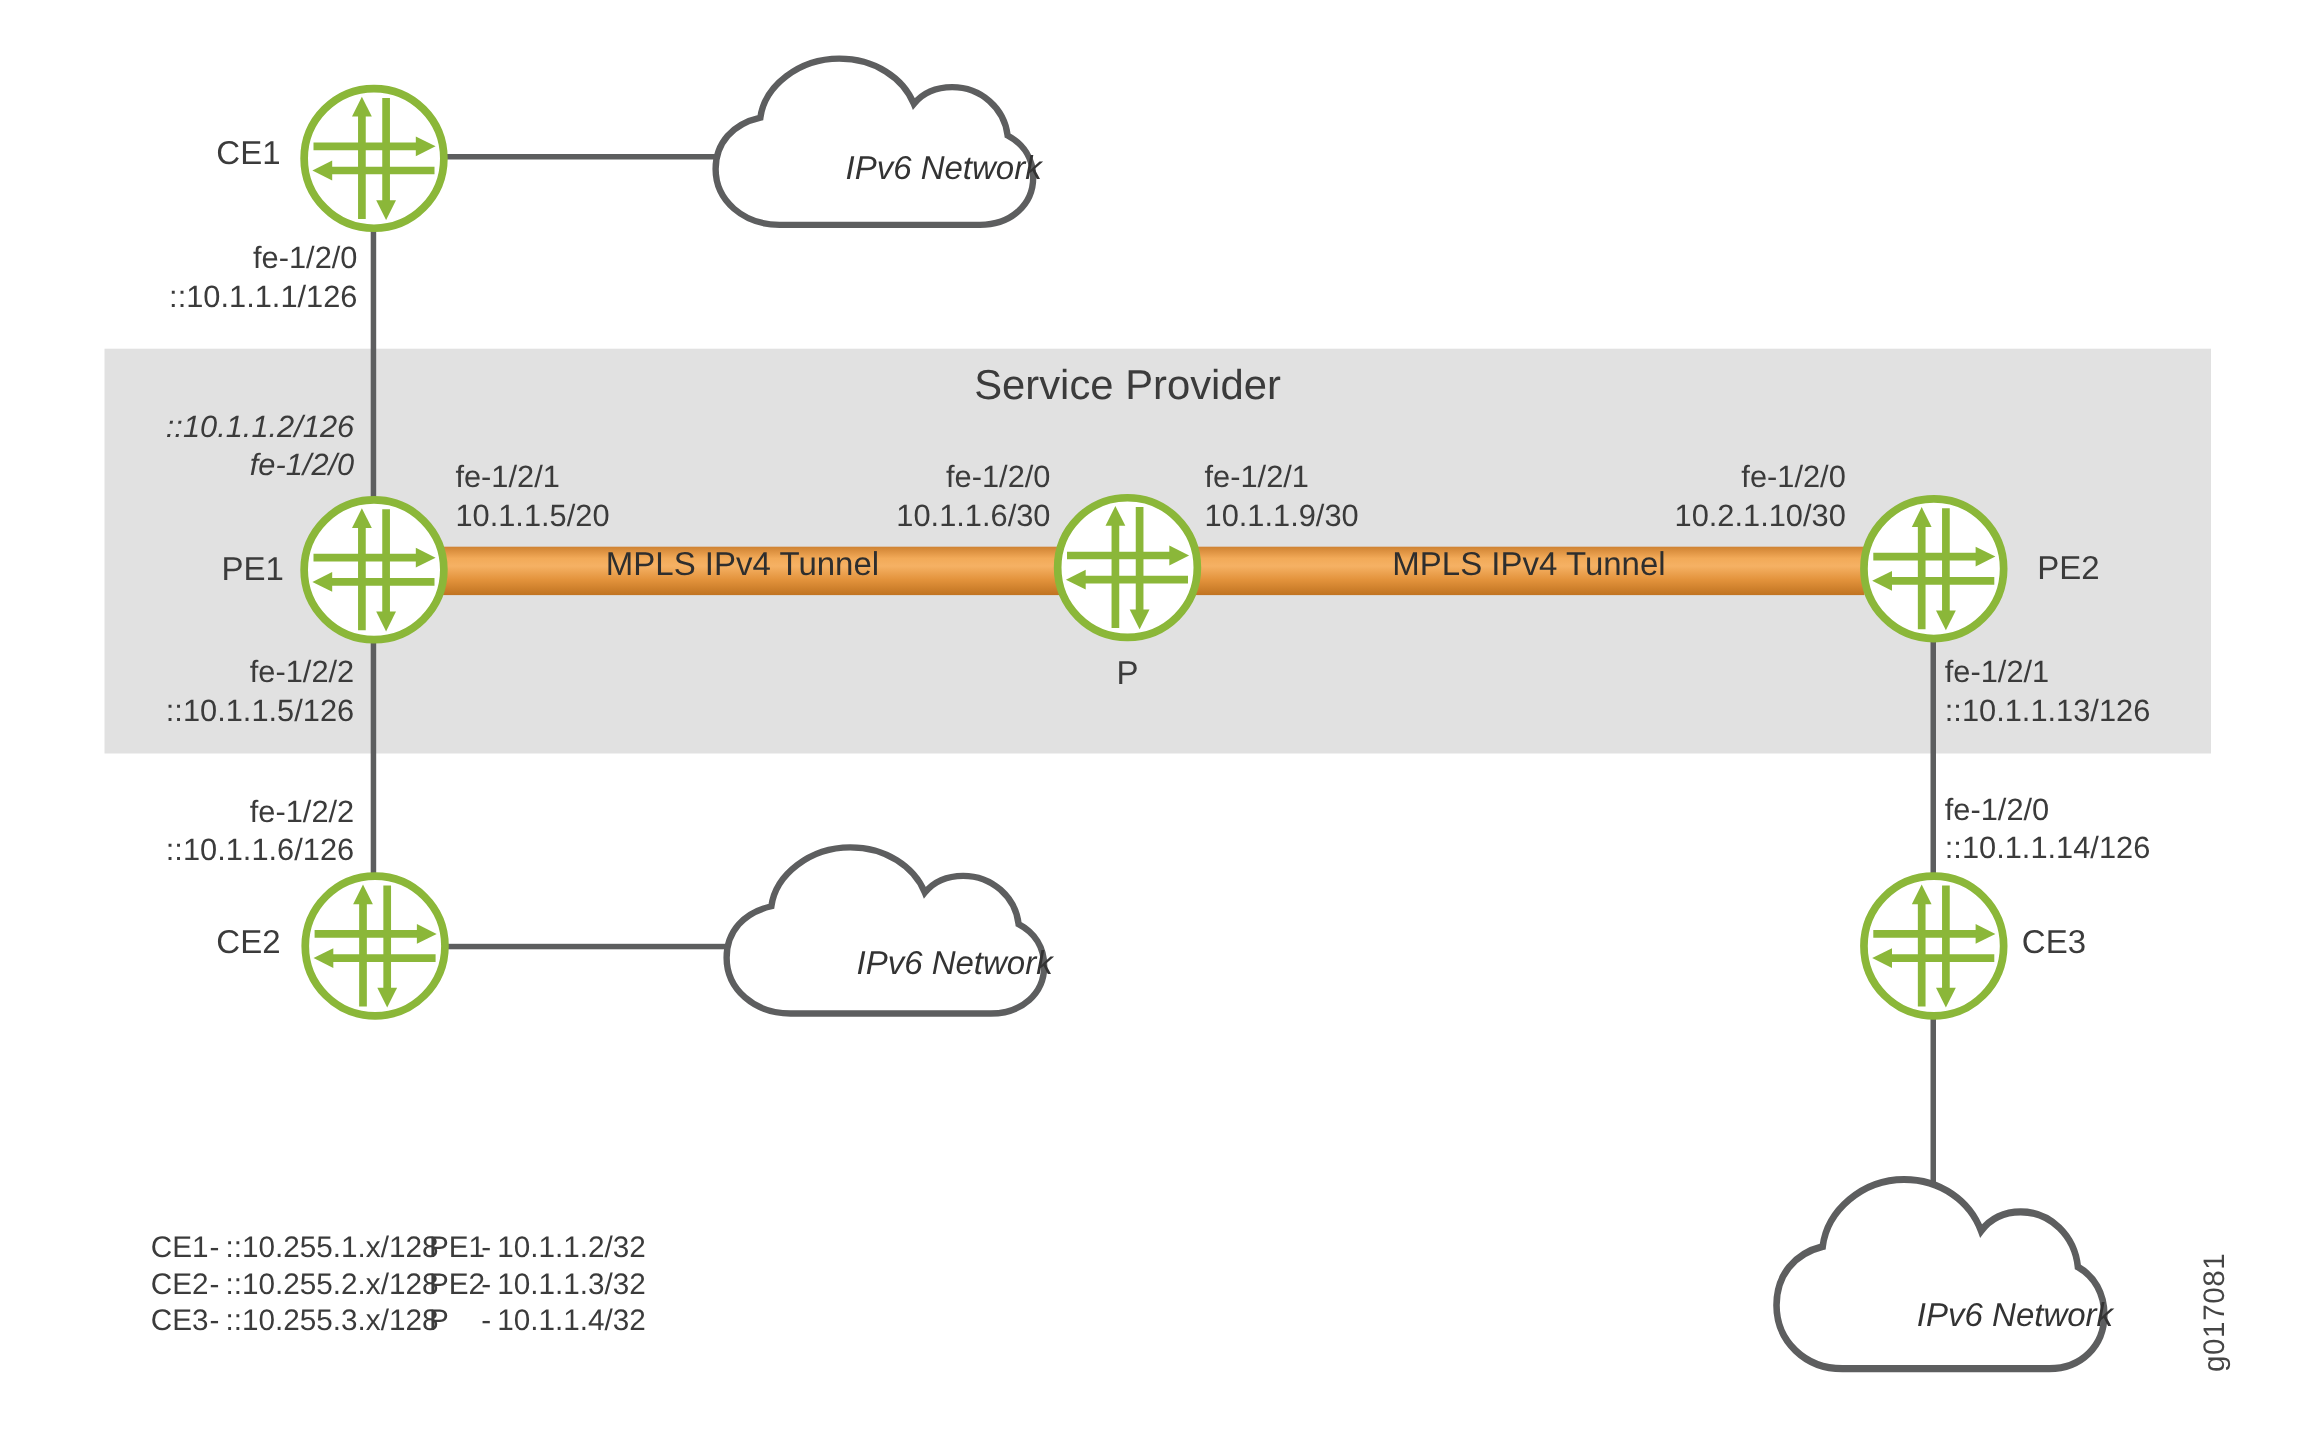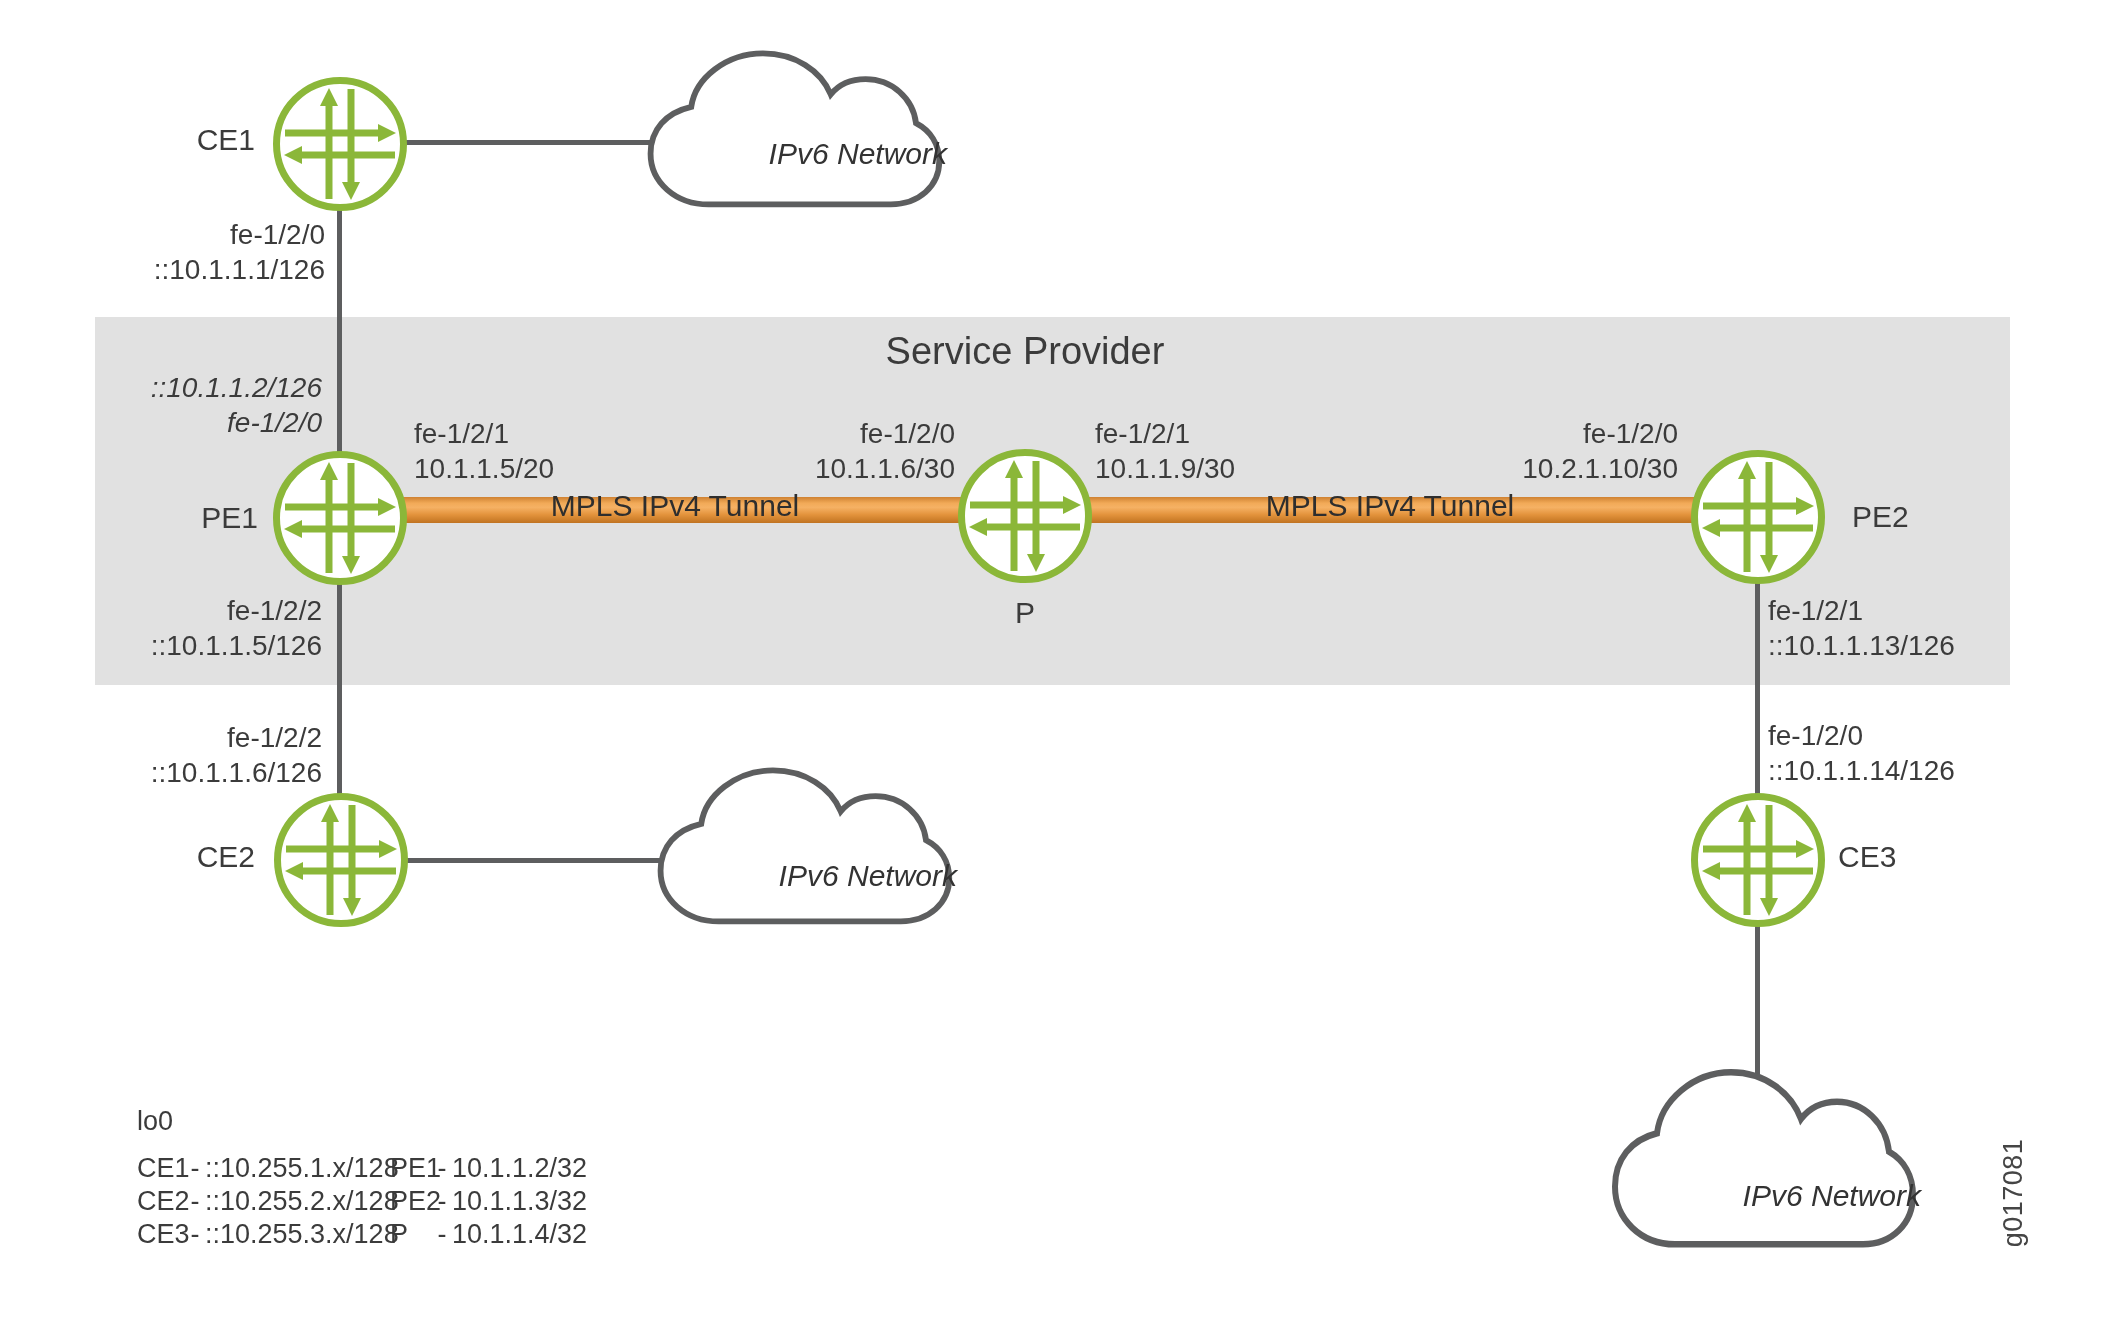--- a/index.html
+++ b/index.html
@@ -3,23 +3,23 @@
 <meta charset="utf-8">
 <style>
   html,body{margin:0;padding:0;background:#fff;}
   #canvas{
     position:relative;width:2101px;height:1322px;background:#ffffff;overflow:hidden;
     font-family:"Liberation Sans","DejaVu Sans",sans-serif;color:#3b3b3b;
   }
   .band{position:absolute;left:95px;top:317px;width:1915px;height:368px;background:#e1e1e1;}
   .cline{position:absolute;background:#5d5e5f;}
   .tunnel{
-    position:absolute;top:497px;height:26px;
+    position:absolute;top:497px;height:44px;
     background:linear-gradient(180deg,#cf8232 0%,#f2aa58 24%,#f5b164 40%,#e3933c 68%,#c07321 100%);
-    display:flex;align-items:flex-end;justify-content:center;
+    display:flex;align-items:flex-start;justify-content:center;
   }
   .tunnel span{font-size:30px;color:#2e2e2e;white-space:nowrap;}
   .router{position:absolute;width:142px;height:142px;}
   .cloud{position:absolute;}
   .cloud svg{position:absolute;left:0;top:0;}
   .cloud .cloud-label{position:absolute;left:0;width:100%;text-align:right;font-size:30px;color:#333;white-space:nowrap;font-style:italic;}
   .lbl{position:absolute;font-size:28px;line-height:35px;color:#3b3b3b;white-space:nowrap;}
   .lbl.r{text-align:right;}
   .rlbl{position:absolute;font-size:30px;line-height:36px;color:#3b3b3b;white-space:nowrap;}
   .sp-title{position:absolute;left:875px;top:330px;width:300px;text-align:center;font-size:38px;color:#3b3b3b;}
@@ -169,21 +169,20 @@
   <div class="lbl" style="left:1768px;top:593px;">
     <div>fe-1/2/1</div>
     <div>::10.1.1.13/126</div>
   </div>
   <div class="lbl" style="left:1768px;top:718px;">
     <div>fe-1/2/0</div>
     <div>::10.1.1.14/126</div>
   </div>
 
   <div class="legend">
-    <div class="legend-title">lo0</div>
     <div class="legend-rows">
       <div class="lrow">
         <span class="lname">CE1</span><span class="ldash">-</span><span class="lvalL">::10.255.1.x/128</span><span class="lname2">PE1</span><span class="ldash">-</span><span>10.1.1.2/32</span>
       </div>
       <div class="lrow">
         <span class="lname">CE2</span><span class="ldash">-</span><span class="lvalL">::10.255.2.x/128</span><span class="lname2">PE2</span><span class="ldash">-</span><span>10.1.1.3/32</span>
       </div>
       <div class="lrow">
         <span class="lname">CE3</span><span class="ldash">-</span><span class="lvalL">::10.255.3.x/128</span><span class="lname2">P</span><span class="ldash">-</span><span>10.1.1.4/32</span>
       </div>

